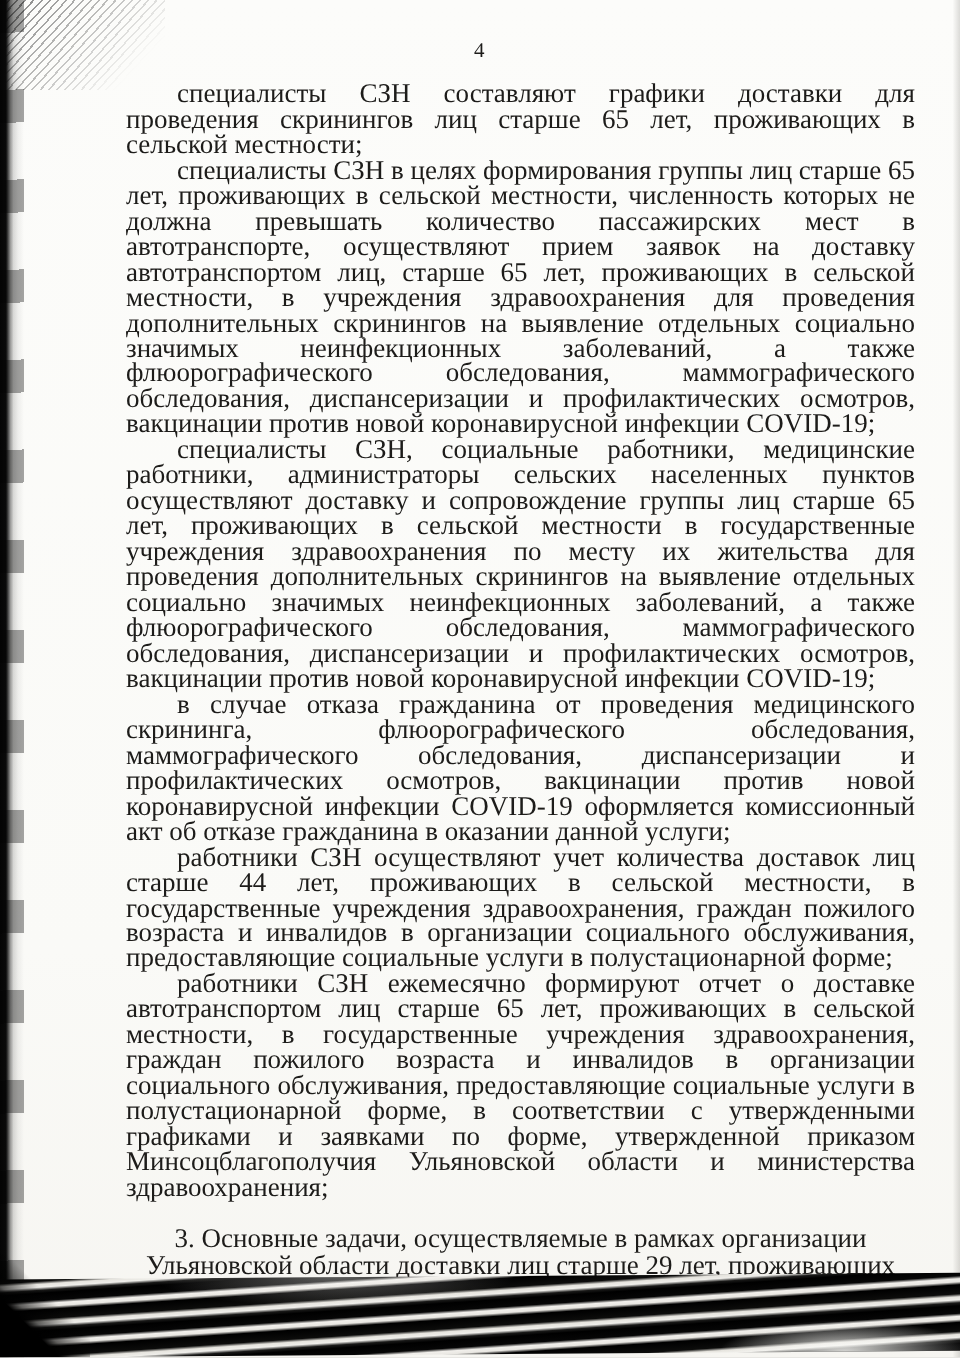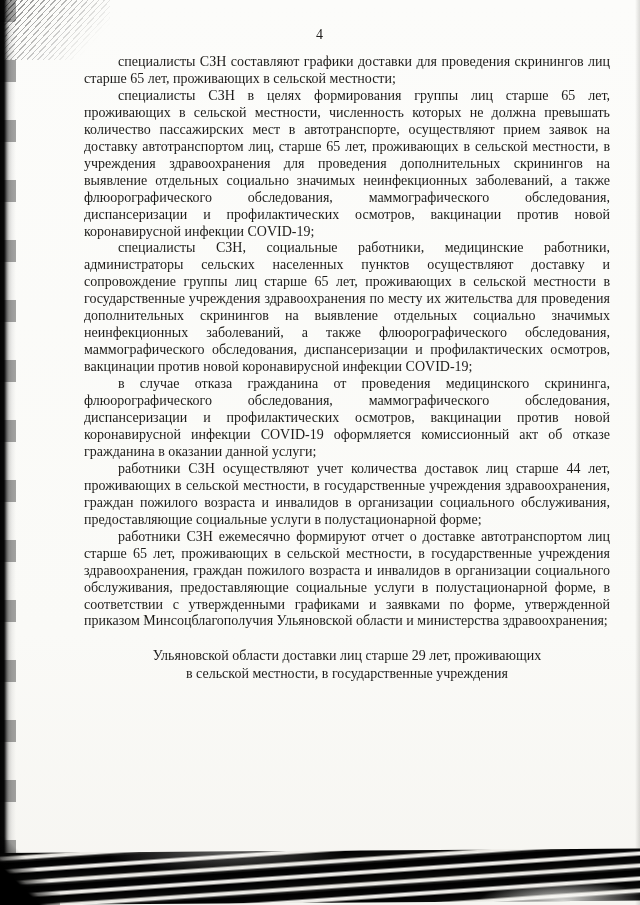--- a/index.html
+++ b/index.html
@@ -25,21 +25,21 @@
     text-align: center;
     font-size: 14px;
     letter-spacing: 1px;
   }
 
   .doc-body {
     position: absolute;
     top: 54px;
     left: 84px;
     right: 30px;
-    font-size: 14px;
+    font-size: 18px;
     line-height: 16.95px;
     text-align: justify;
     text-justify: inter-word;
   }
 
   .doc-body p {
     margin: 0;
     text-indent: 34px;
   }
 
@@ -130,20 +130,21 @@
 
   <div class="doc-body">
     <p>специалисты СЗН составляют графики доставки для проведения скринингов лиц старше 65 лет, проживающих в сельской местности;</p>
     <p>специалисты СЗН в целях формирования группы лиц старше 65 лет, проживающих в сельской местности, численность которых не должна превышать количество пассажирских мест в автотранспорте, осуществляют прием заявок на доставку автотранспортом лиц, старше 65 лет, проживающих в сельской местности, в учреждения здравоохранения для проведения дополнительных скринингов на выявление отдельных социально значимых неинфекционных заболеваний, а также флюорографического обследования, маммографического обследования, диспансеризации и профилактических осмотров, вакцинации против новой коронавирусной инфекции COVID-19;</p>
     <p>специалисты СЗН, социальные работники, медицинские работники, администраторы сельских населенных пунктов осуществляют доставку и сопровождение группы лиц старше 65 лет, проживающих в сельской местности в государственные учреждения здравоохранения по месту их жительства для проведения дополнительных скринингов на выявление отдельных социально значимых неинфекционных заболеваний, а также флюорографического обследования, маммографического обследования, диспансеризации и профилактических осмотров, вакцинации против новой коронавирусной инфекции COVID-19;</p>
     <p>в случае отказа гражданина от проведения медицинского скрининга, флюорографического обследования, маммографического обследования, диспансеризации и профилактических осмотров, вакцинации против новой коронавирусной инфекции COVID-19 оформляется комиссионный акт об отказе гражданина в оказании данной услуги;</p>
     <p>работники СЗН осуществляют учет количества доставок лиц старше 44 лет, проживающих в сельской местности, в государственные учреждения здравоохранения, граждан пожилого возраста и инвалидов в организации социального обслуживания, предоставляющие социальные услуги в полустационарной форме;</p>
     <p>работники СЗН ежемесячно формируют отчет о доставке автотранспортом лиц старше 65 лет, проживающих в сельской местности, в государственные учреждения здравоохранения, граждан пожилого возраста и инвалидов в организации социального обслуживания, предоставляющие социальные услуги в полустационарной форме, в соответствии с утвержденными графиками и заявками по форме, утвержденной приказом Минсоцблагополучия Ульяновской области и министерства здравоохранения;</p>
 
     <div class="section-heading">
+      <div>3. Основные задачи, осуществляемые в рамках организации</div>
       <div>Ульяновской области доставки лиц старше 29 лет, проживающих</div>
       <div>в сельской местности, в государственные учреждения</div>
     </div>
   </div>
 
   <div class="scan-hatch-topleft"></div>
   <div class="scan-edge-left"></div>
   <div class="scan-edge-right"></div>
   <div class="scan-band-bottom"></div>
   <div class="scan-corner-bottomleft"></div>

